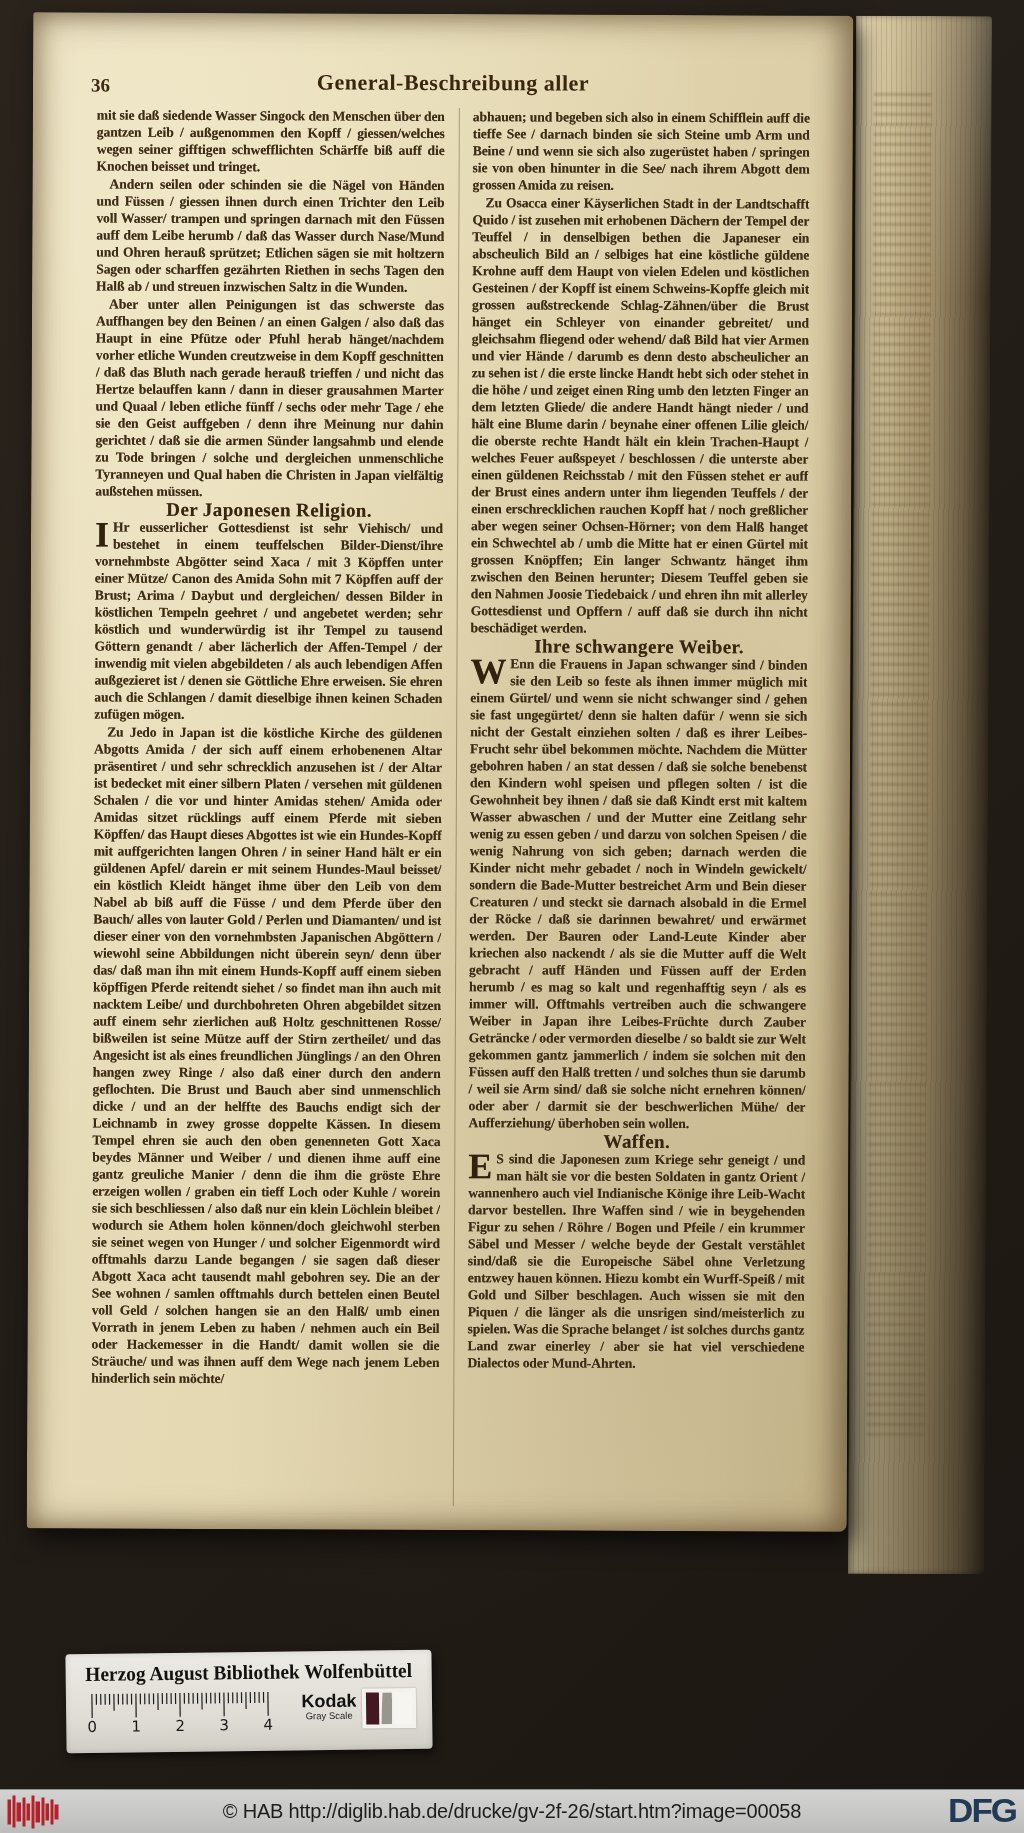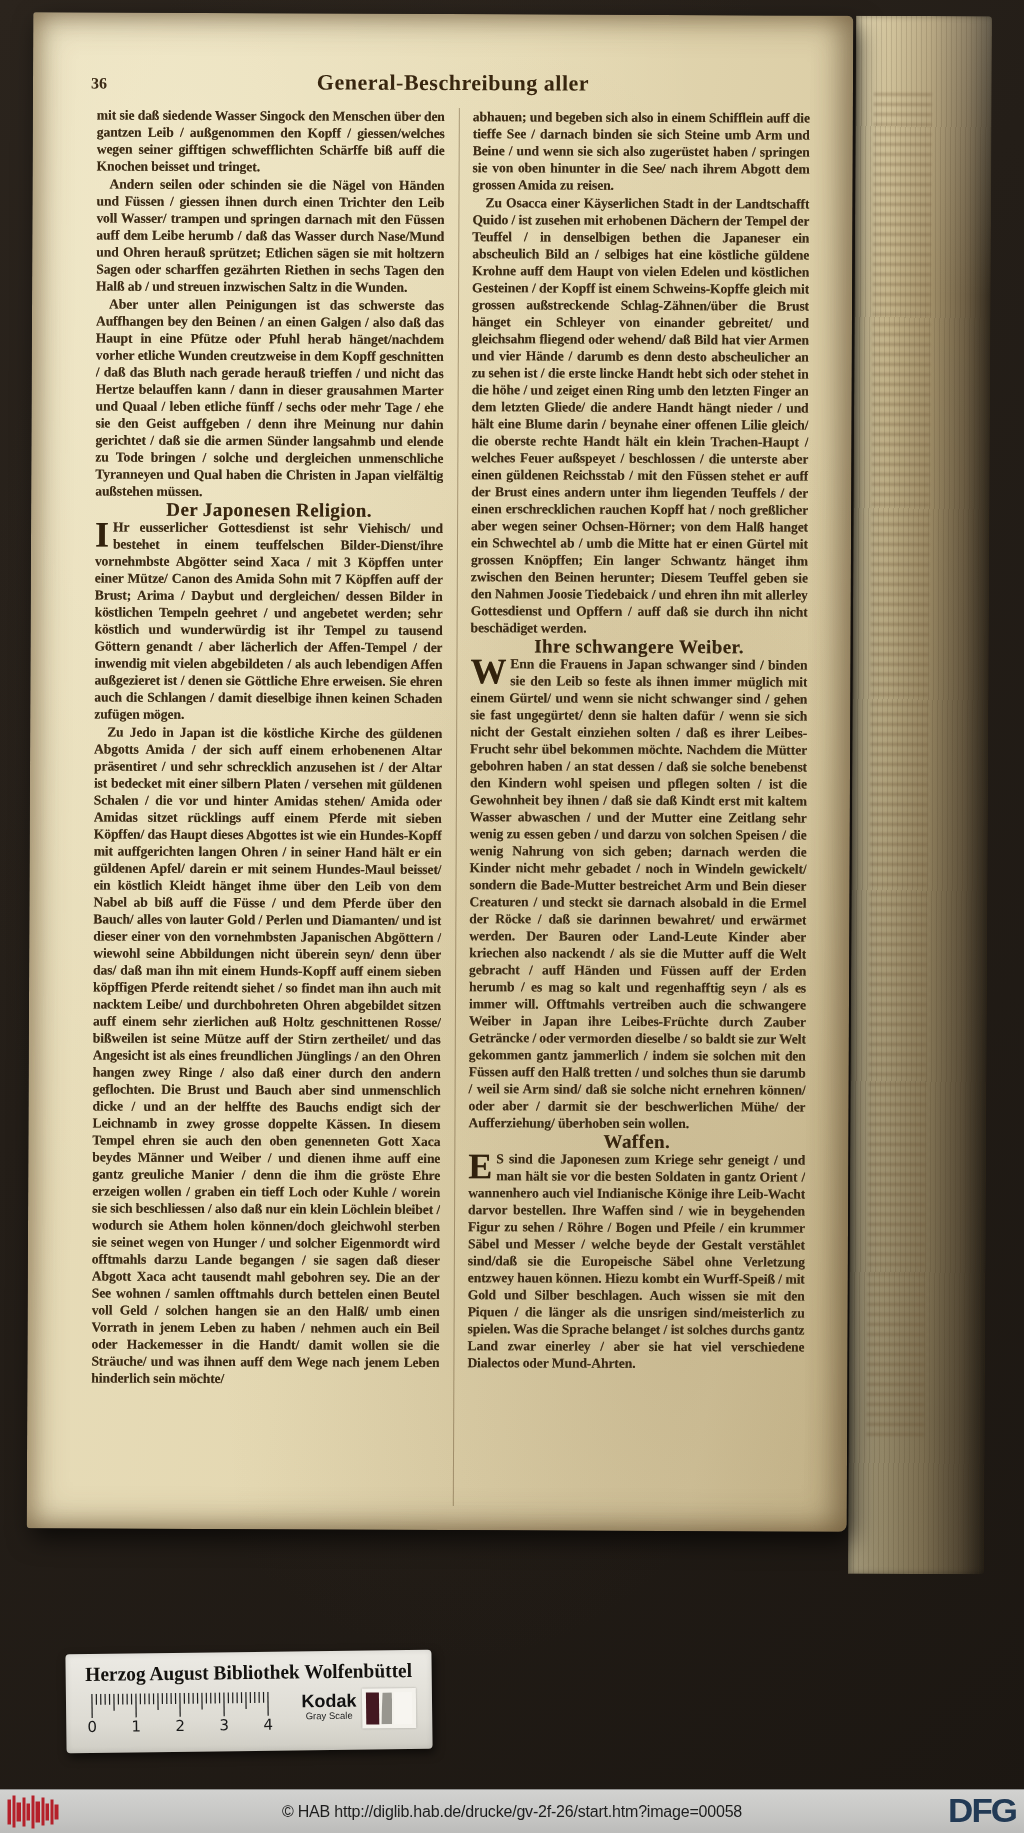--- a/index.html
+++ b/index.html
@@ -26,21 +26,21 @@
       linear-gradient(100deg,#e9dfbd 0%,#e4d8b2 45%,#d9cba3 85%,#c9b98e 100%);
     box-shadow:
       inset 0 0 38px rgba(82,60,30,.45),
       inset -14px 0 26px rgba(70,50,25,.35),
       inset 10px 0 18px rgba(110,85,45,.25),
       6px 10px 24px rgba(0,0,0,.65);
     border-radius:3px 6px 8px 4px;
   }
   .pagenum{
     position:absolute;left:58px;top:62px;
-    font-size:16px;font-weight:bold;color:#3b2a16;
+    font-size:19px;font-weight:bold;color:#3b2a16;
   }
   .running-header{
     position:absolute;left:64px;top:56px;width:712px;
     text-align:center;font-size:22px;font-weight:bold;color:#38260f;
     letter-spacing:.5px;
   }
   .col{
     position:absolute;top:94px;height:1398px;overflow:hidden;
     font-size:13.6px;line-height:17px;font-weight:bold;
     color:#3c2b15;text-align:justify;letter-spacing:-.1px;
@@ -114,21 +114,21 @@
   
   .footer-bar{
     position:absolute;left:0;bottom:0;width:1024px;height:43px;
     background:linear-gradient(180deg,#d2d2d0 0%,#c6c6c4 60%,#bcbcba 100%);
     border-top:1px solid #8f8f8d;
   }
   .footer-url{
     position:absolute;left:0;top:0;width:100%;height:43px;
     display:flex;align-items:center;justify-content:center;
     font-family:"Liberation Sans","DejaVu Sans",sans-serif;
-    font-size:16px;color:#1d1d1d;letter-spacing:-.2px;
+    font-size:20px;color:#1d1d1d;letter-spacing:-.2px;
   }
   .hab-mark{position:absolute;left:6px;top:4px;}
   .dfg-logo{
     position:absolute;right:8px;top:1px;
     font-family:"Liberation Sans","DejaVu Sans",sans-serif;
     font-size:35px;font-weight:bold;color:#223a55;
     letter-spacing:-2px;transform:scaleY(.95);
   }
 </style>
 </head>

